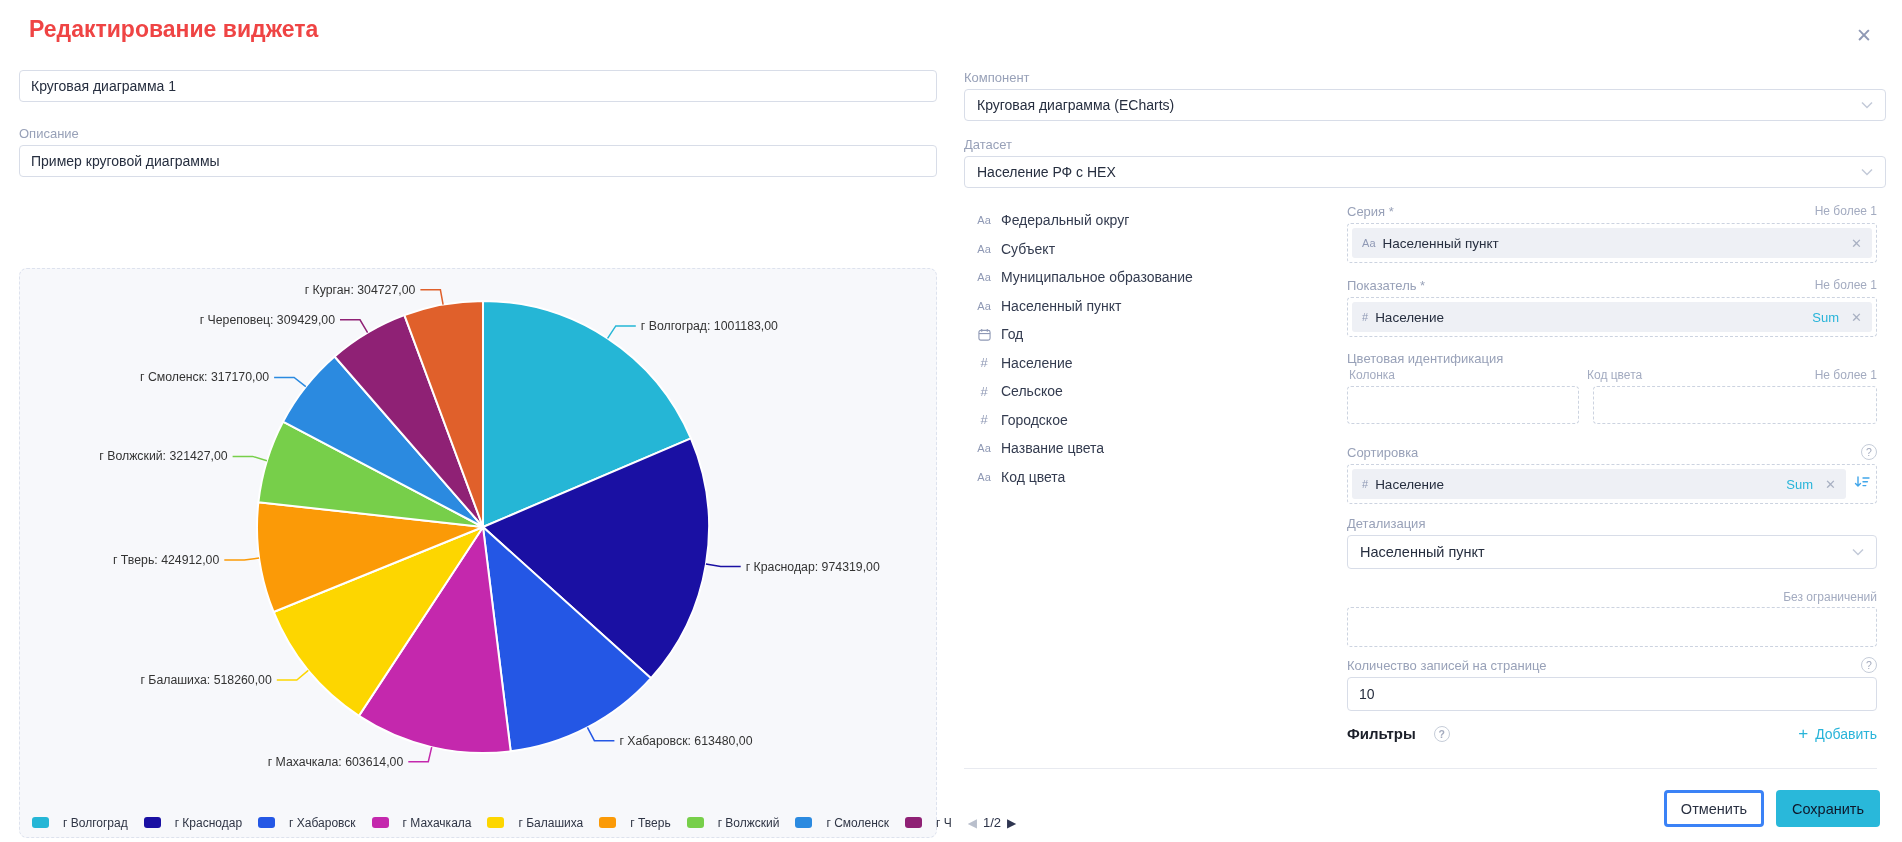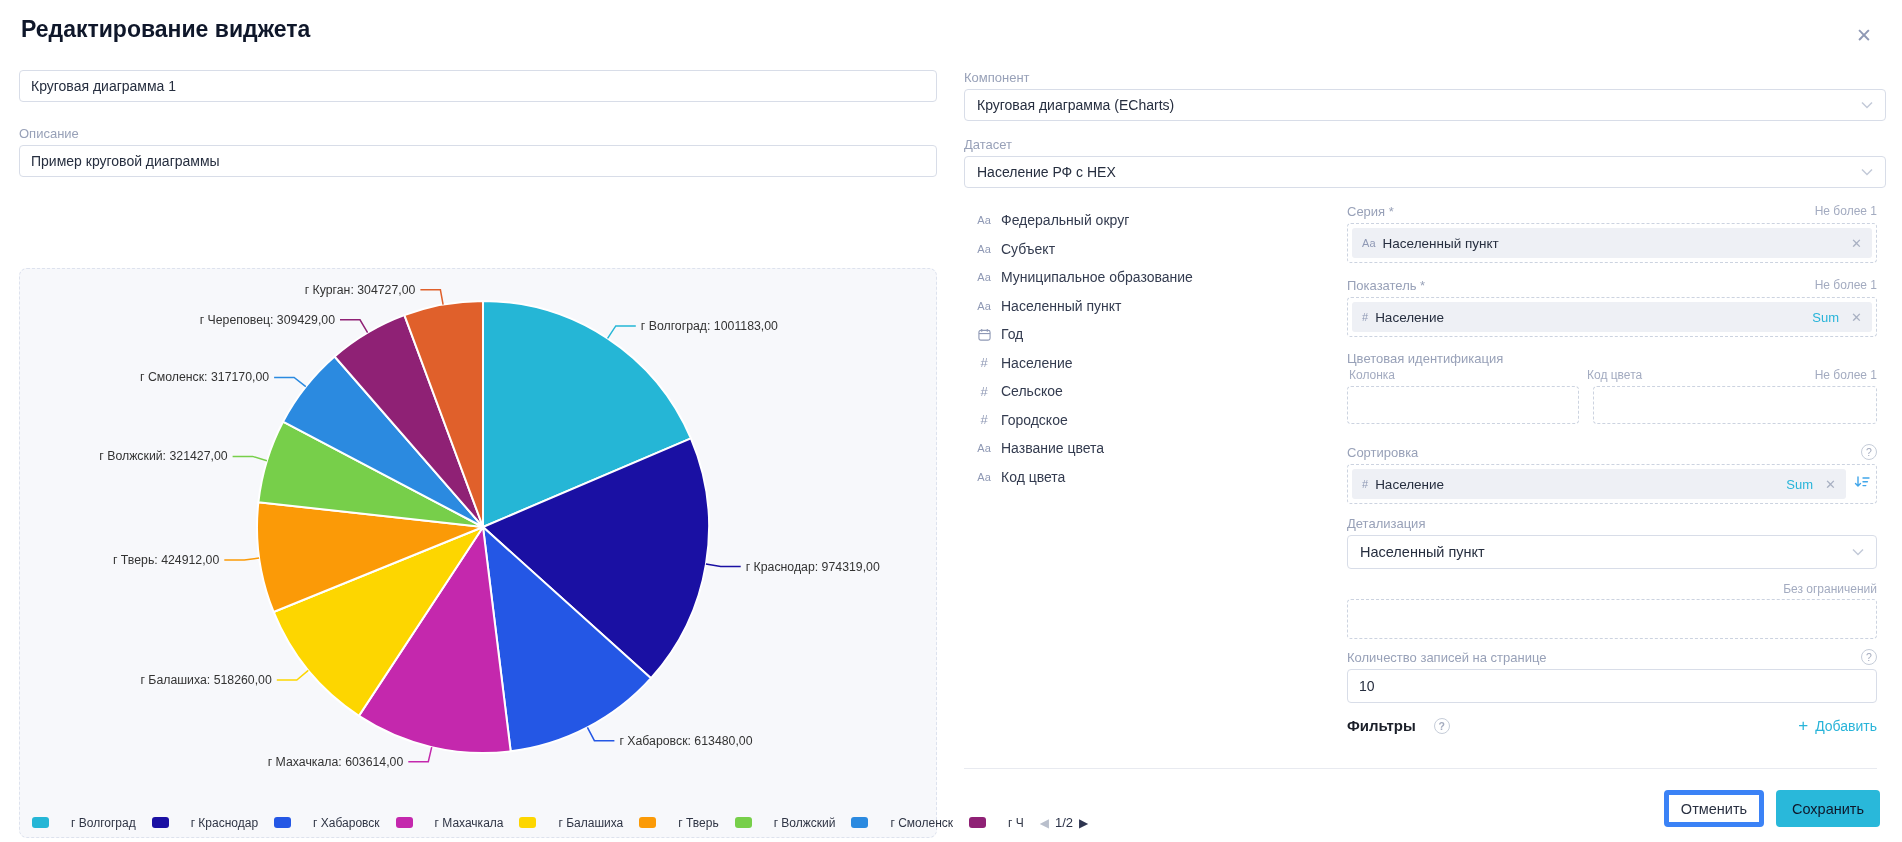--- a/index.html
+++ b/index.html
@@ -2,37 +2,37 @@
 <html style="--accent: #28b4d9; --save: #29b8da;"><head>
 <meta charset="utf-8">
 <style>
   :root { --accent:#28b4d9; --save:#29b8da; }
   * { box-sizing: border-box; }
   html,body { margin:0; padding:0; }
   body {
     width:1902px; height:842px; position:relative; overflow:hidden;
     background:#ffffff; font-family:"Liberation Sans","DejaVu Sans",sans-serif; color:#262e3f;
   }
-  .dialog-title { position:absolute; left:21px; top:16px; font-size:23px; font-weight:bold; color:#0f172a; }
+  .dialog-title { position:absolute; left:29px; top:16px; font-size:23px; font-weight:bold; color:#ef4444; }
   .close-btn { position:absolute; left:1856px; top:26px; font-size:19px; color:#8f99b5; cursor:pointer; line-height:1; }
 
   
   .pane-left { position:absolute; left:19px; top:70px; width:918px; }
   .field-label { font-size:13px; color:#98a1b8; margin-bottom:4px; }
   .text-input { width:100%; height:32px; border:1px solid #d8dde8; border-radius:4px; padding:0 11px;
                 font-size:14px; color:#262e3f; background:#fff; font-family:inherit; outline:none; }
   .row2 { margin-top:24px; }
   .configure-row { margin-top:27px; text-align:right; }
   .link { color:var(--accent); font-size:14.5px; cursor:pointer; text-decoration:none; }
 
   .chart-panel { position:absolute; left:19px; top:268px; width:918px; height:570px;
                  background:#f7f8fb; border:1px dashed #dde2ee; border-radius:8px; }
   #pie-svg { position:absolute; left:0; top:0; }
   .legend { position:absolute; left:12px; right:10px; bottom:7px; display:flex; align-items:center; gap:16px; }
-  .legend-item { display:flex; align-items:center; gap:22px; font-size:12px; color:#2f3545; white-space:nowrap; cursor:pointer; }
+  .legend-item { display:flex; align-items:center; gap:14px; font-size:12px; color:#2f3545; white-space:nowrap; cursor:pointer; }
   .legend-swatch { width:17px; height:11px; border-radius:3px; flex:none; }
   .legend-pager { margin-left:auto; display:flex; align-items:center; gap:6px; font-size:13px; color:#2c3348; }
   .pager-arrow { font-size:12px; cursor:pointer; }
   .pager-prev { color:#b9bfcc; }
   .pager-next { color:#2e3550; }
 
   
   .pane-right { position:absolute; left:964px; top:0; width:922px; height:842px; }
   .abs-group { position:absolute; left:0; width:922px; }
   .select { height:32px; border:1px solid #d8dde8; border-radius:4px; padding:0 12px; background:#fff;
@@ -65,25 +65,25 @@
   .sort-wrap { display:flex; align-items:center; gap:6px; }
   .sort-icon { flex:none; width:20px; text-align:center; cursor:pointer; }
   .select-lg { height:34px; font-size:14.5px; }
   .filters-row { display:flex; justify-content:space-between; align-items:center; margin-top:14px; }
   .filters-label { font-size:15px; font-weight:bold; color:#1b1f29; display:flex; align-items:center; gap:18px; }
   .add-link { color:var(--accent); font-size:14px; cursor:pointer; display:flex; align-items:center; gap:7px; }
   .add-plus { font-size:17px; line-height:1; }
 
   .divider { position:absolute; left:0; top:768px; width:913px; height:1px; background:#e8eaf0; }
   .btn { position:absolute; top:790px; height:37px; border-radius:4px; font-size:14.5px; font-family:inherit; cursor:pointer; }
-  .btn-cancel { left:700px; width:100px; background:#fff; border:5px solid #3b82f6; color:#2a3142; }
+  .btn-cancel { left:700px; width:100px; background:#fff; border:3px solid #3b82f6; color:#2a3142; }
   .btn-save { left:812px; width:104px; background:var(--save); border:none; color:#0f172a; }
 
   .mt14 { margin-top:14px; } .mt20 { margin-top:20px; } .mt12 { margin-top:12px; }
-  .mt8 { margin-top:12px; } .mt10 { margin-top:10px; } .mt4 { margin-top:4px; } .mt7 { margin-top:7px;gap:28px; } .mt2 { margin-top:2px; }
+  .mt8 { margin-top:20px; } .mt10 { margin-top:10px; } .mt4 { margin-top:4px; } .mt7 { margin-top:7px;gap:28px; } .mt2 { margin-top:2px; }
 </style>
 </head>
 <body>
 
 <div class="dialog-title">Редактирование виджета</div>
 <div class="close-btn">✕</div>
 
 <div class="pane-left">
   <input class="text-input" value="Круговая диаграмма 1" style="">
   <div class="field-label row2">Описание</div>

